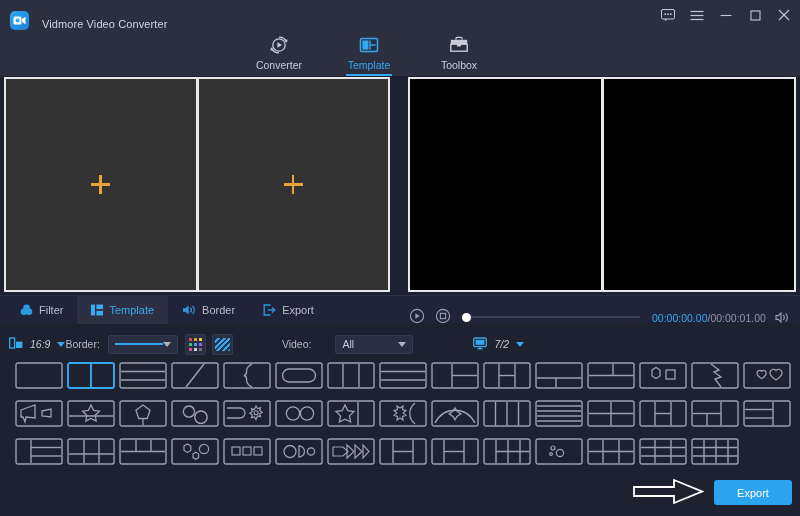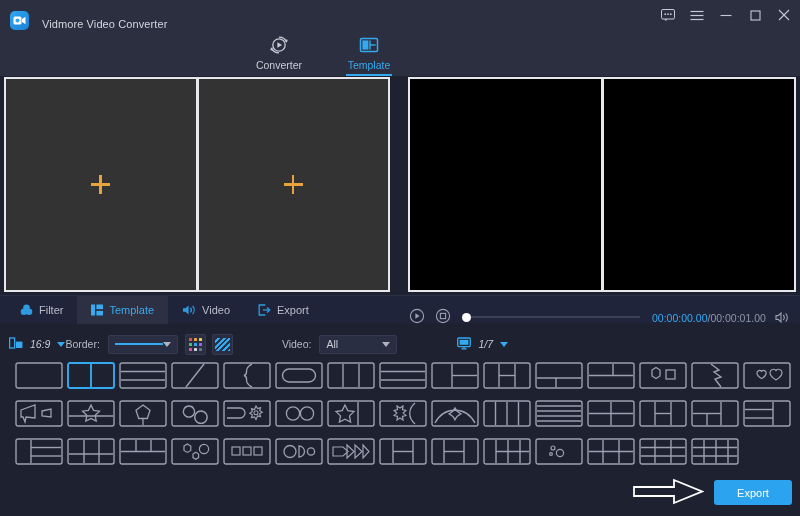--- a/index.html
+++ b/index.html
@@ -259,20 +259,31 @@
           <svg width="22" height="22" viewBox="0 0 22 22">
             <rect x="2.5" y="4.5" width="17" height="13" rx="1.2" fill="none" stroke="#35a9ef" stroke-width="1.5"></rect>
             <rect x="4.4" y="6.4" width="6" height="9.2" fill="#35a9ef"></rect>
             <line x1="12" y1="11" x2="17.6" y2="11" stroke="#35a9ef" stroke-width="1.4"></line>
             <line x1="12" y1="6.4" x2="12" y2="15.6" stroke="#35a9ef" stroke-width="1.4"></line>
           </svg>
         </span>
         <span class="nlabel">Template</span>
       </div>
 
+      <div class="navtab">
+        <span class="nicon">
+          <svg width="22" height="22" viewBox="0 0 22 22">
+            <path d="M8 5.6 V4.4 a1 1 0 0 1 1-1 h4 a1 1 0 0 1 1 1 V5.6" fill="none" stroke="#c9ccd6" stroke-width="1.4"></path>
+            <rect x="2.8" y="5.8" width="16.4" height="4.2" fill="#c9ccd6"></rect>
+            <rect x="2.8" y="10.2" width="16.4" height="7" fill="none" stroke="#c9ccd6" stroke-width="1.4"></rect>
+            <rect x="9" y="9.2" width="4" height="3.2" rx="0.6" fill="#c9ccd6"></rect>
+          </svg>
+        </span>
+        <span class="nlabel">Toolbox</span>
+      </div>
     </div>
   </div>
 
   <div class="panels">
     <div class="editpanel">
       <div class="cells">
         <div class="cell">
           <span class="plus"></span>
         </div>
         <div class="cell">
@@ -315,21 +326,21 @@
       </div>
 
       <div class="etab">
         <span class="eicon">
           <svg width="14" height="12" viewBox="0 0 14 12">
             <path d="M1 4.2 H3.4 L6.6 1.4 V10.6 L3.4 7.8 H1 Z" fill="#2e9ae0"></path>
             <path d="M8.4 3.6 A3.6 3.6 0 0 1 8.4 8.4" fill="none" stroke="#2e9ae0" stroke-width="1.2"></path>
             <path d="M10.6 2 A6 6 0 0 1 10.6 10" fill="none" stroke="#2e9ae0" stroke-width="1.2"></path>
           </svg>
         </span>
-        <span>Video</span>
+        <span>Border</span>
       </div>
 
       <div class="etab">
         <span class="eicon">
           <svg width="13" height="12" viewBox="0 0 13 12">
             <path d="M7.4 1 H1.2 V11 H7.4" fill="none" stroke="#2e9ae0" stroke-width="1.3"></path>
             <line x1="5" y1="6" x2="11.4" y2="6" stroke="#2e9ae0" stroke-width="1.3"></line>
             <path d="M9 3.4 L11.8 6 L9 8.6" fill="none" stroke="#2e9ae0" stroke-width="1.3"></path>
           </svg>
         </span>
@@ -400,35 +411,35 @@
           <i style="background:#6d7486"></i>
       </span>
     </div>
 
     <div class="sqbtn" style="margin-left:6px">
       <span class="stripes"></span>
     </div>
 
     <span class="lbl" style="margin-left:49px">Video:</span>
 
-    <div class="selbox" style="width:78px;margin-left:8px">
+    <div class="selbox" style="width:78px;margin-left:24px">
       <span class="screenval">All</span>
       <span class="caret gray"></span>
     </div>
 
     <div class="opt ratio-ctl" style="margin-left:60px">
       <span>
         <svg width="14" height="13" viewBox="0 0 14 13">
           <rect x="0.7" y="1" width="12.6" height="8.6" rx="1" fill="none" stroke="#35a9ef" stroke-width="1.3"></rect>
           <rect x="2.6" y="2.8" width="8.8" height="5" fill="#35a9ef"></rect>
           <line x1="7" y1="9.6" x2="7" y2="11.6" stroke="#35a9ef" stroke-width="1.3"></line>
           <line x1="4.4" y1="11.8" x2="9.6" y2="11.8" stroke="#35a9ef" stroke-width="1.3"></line>
         </svg>
       </span>
-      <span class="rlabel">1/7</span>
+      <span class="rlabel">7/2</span>
       <span class="caret"></span>
     </div>
   </div>
 
   <div class="tplgrid" style="grid-template-columns: repeat(15, 48px); gap: 2px 4px; left: 10px; width: 780px;">
       <div class="tplcell">
         <svg width="48" height="27" viewBox="0 0 48 27">
           <rect x="1" y="1" width="46" height="25" rx="2" fill="none" stroke="#9ba1b0" stroke-width="1.4"></rect>
         </svg>
       </div>

